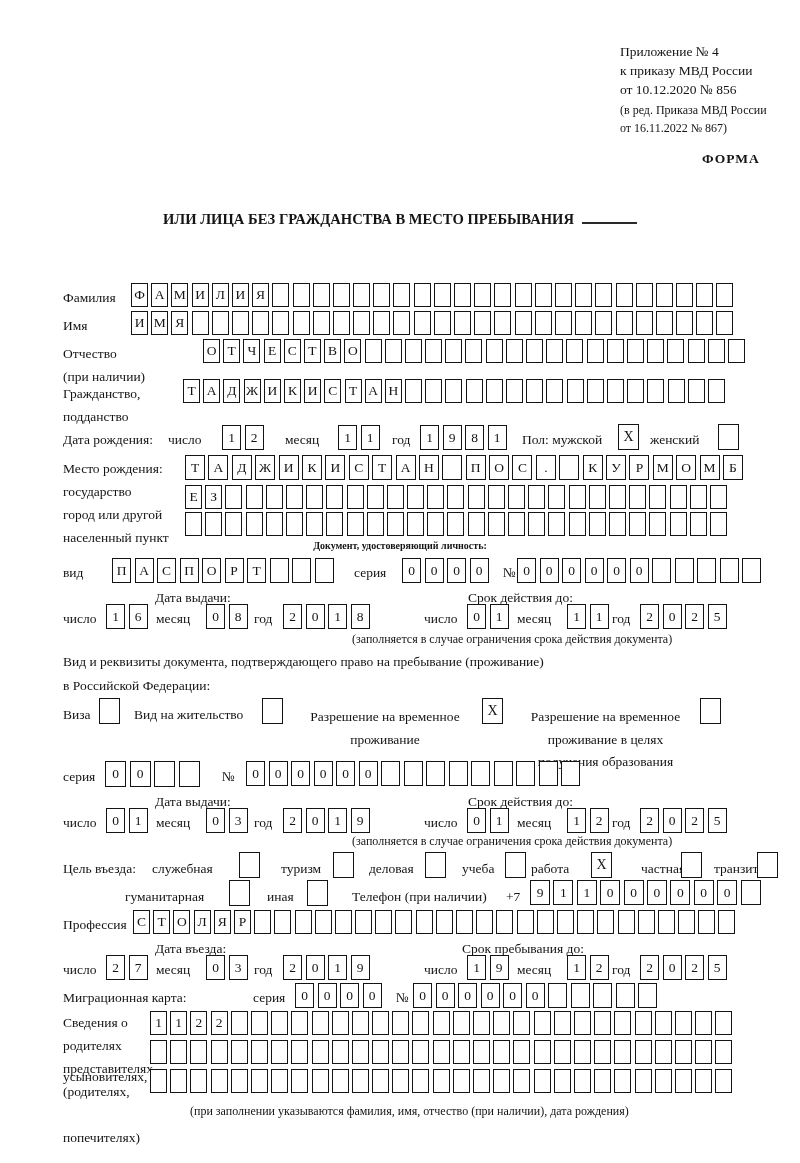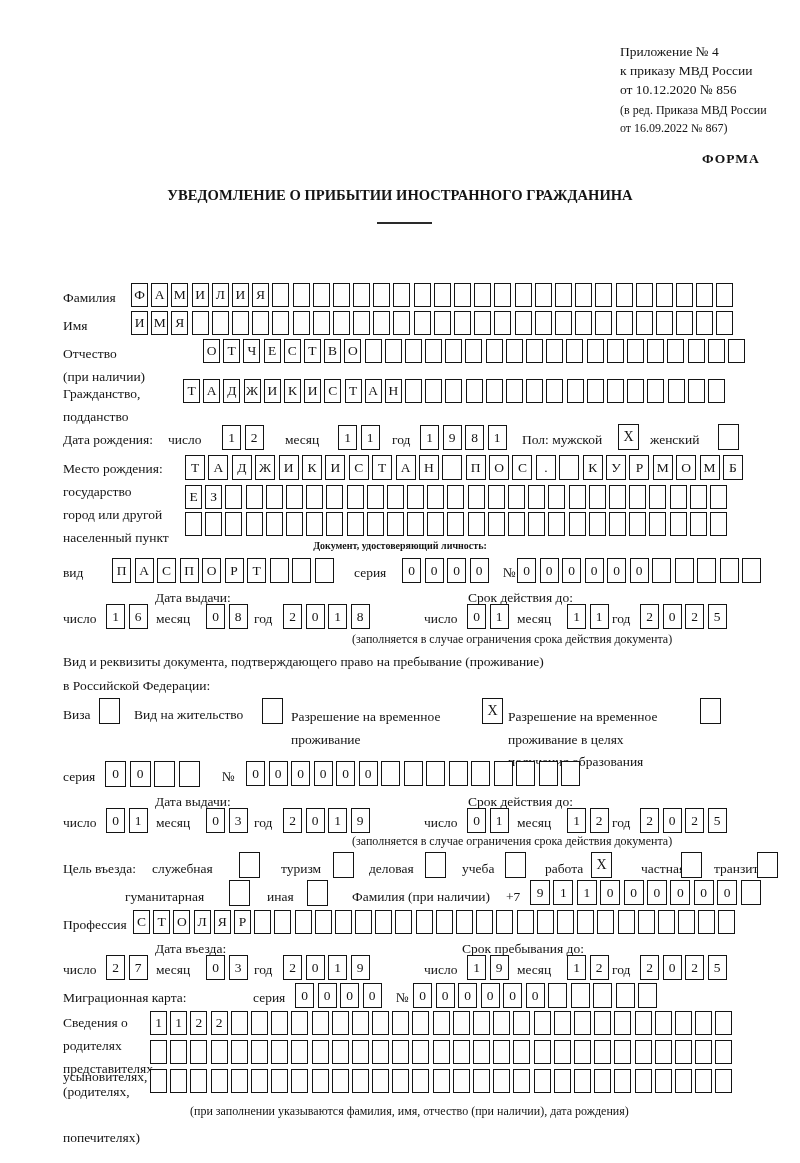--- a/index.html
+++ b/index.html
@@ -12,37 +12,36 @@
   .strip{position:absolute;display:flex;}
   .cell{box-sizing:content-box;width:15px;height:22px;border:1.5px solid #141414;
         margin-right:3.2px;display:flex;align-items:center;justify-content:center;
         font-size:13.5px;background:#fff;}
   .strip.d .cell{width:17px;height:23px;margin-right:3.5px;}
   .strip.w .cell{width:18px;height:23px;margin-right:3.4px;}
   .strip.xw .cell{width:19px;height:24px;margin-right:3.5px;}
   .cb{position:absolute;box-sizing:content-box;width:19px;height:24px;border:1.7px solid #141414;
       display:flex;align-items:center;justify-content:center;font-size:14px;background:#fff;}
   .title-blank{display:inline-block;width:55px;height:14px;border-bottom:2.2px solid #2a2a2a;margin-left:8px;}
-  .multiline{white-space:normal;line-height:1.68;}
+  .multiline{white-space:normal;text-align:center;line-height:1.68;}
 </style>
 </head>
 <body>
 
 <div class="page">
 
   <div class="lbl" style="left:620px;top:43px">Приложение № 4</div>
   <div class="lbl" style="left:620px;top:62px">к приказу МВД России</div>
   <div class="lbl" style="left:620px;top:81px">от 10.12.2020 № 856</div>
   <div class="lbl sm" style="left:620px;top:103px">(в ред. Приказа МВД России</div>
-  <div class="lbl sm" style="left:620px;top:121px">от 16.09.2022 № 867)</div>
+  <div class="lbl sm" style="left:620px;top:121px">от 16.11.2022 № 867)</div>
   <div class="lbl b" style="left:702px;top:150px;letter-spacing:1px">ФОРМА</div>
 
-  <div class="lbl b ctr" style="top:186px;font-size:14.6px">УВЕДОМЛЕНИЕ О ПРИБЫТИИ ИНОСТРАННОГО ГРАЖДАНИНА</div>
   <div class="lbl b ctr" style="top:208px;font-size:14.6px">
-    <span class="title-blank"></span>
+    <span>ИЛИ ЛИЦА БЕЗ ГРАЖДАНСТВА В МЕСТО ПРЕБЫВАНИЯ</span><span class="title-blank"></span>
   </div>
 
   <div class="lbl" style="left:63px;top:289px">Фамилия</div>
   <div class="strip" style="left:131px;top:283px">
       <span class="cell">Ф</span>
       <span class="cell">А</span>
       <span class="cell">М</span>
       <span class="cell">И</span>
       <span class="cell">Л</span>
       <span class="cell">И</span>
@@ -443,32 +442,32 @@
 
   <div class="lbl" style="left:63px;top:860px">Цель въезда:</div>
   <div class="lbl" style="left:152px;top:860px">служебная</div>
   <div class="cb" style="left:239px;top:852px"></div>
   <div class="lbl" style="left:281px;top:860px">туризм</div>
   <div class="cb" style="left:333px;top:852px"></div>
   <div class="lbl" style="left:369px;top:860px">деловая</div>
   <div class="cb" style="left:425px;top:852px"></div>
   <div class="lbl" style="left:462px;top:860px">учеба</div>
   <div class="cb" style="left:505px;top:852px"></div>
-  <div class="lbl" style="left:545px;top:860px">работа</div>
+  <div class="lbl" style="left:531px;top:860px">работа</div>
   <div class="cb" style="left:591px;top:852px">X</div>
   <div class="lbl" style="left:641px;top:860px">частная</div>
   <div class="cb" style="left:681px;top:852px"></div>
   <div class="lbl" style="left:714px;top:860px">транзит</div>
   <div class="cb" style="left:757px;top:852px"></div>
 
   <div class="lbl" style="left:125px;top:888px">гуманитарная</div>
   <div class="cb" style="left:229px;top:880px"></div>
   <div class="lbl" style="left:267px;top:888px">иная</div>
   <div class="cb" style="left:307px;top:880px"></div>
-  <div class="lbl" style="left:352px;top:888px">Фамилия (при наличии)</div>
+  <div class="lbl" style="left:352px;top:888px">Телефон (при наличии)</div>
   <div class="lbl" style="left:506px;top:888px">+7</div>
   <div class="strip w" style="left:530px;top:880px">
       <span class="cell">9</span>
       <span class="cell">1</span>
       <span class="cell">1</span>
       <span class="cell">0</span>
       <span class="cell">0</span>
       <span class="cell">0</span>
       <span class="cell">0</span>
       <span class="cell">0</span>

